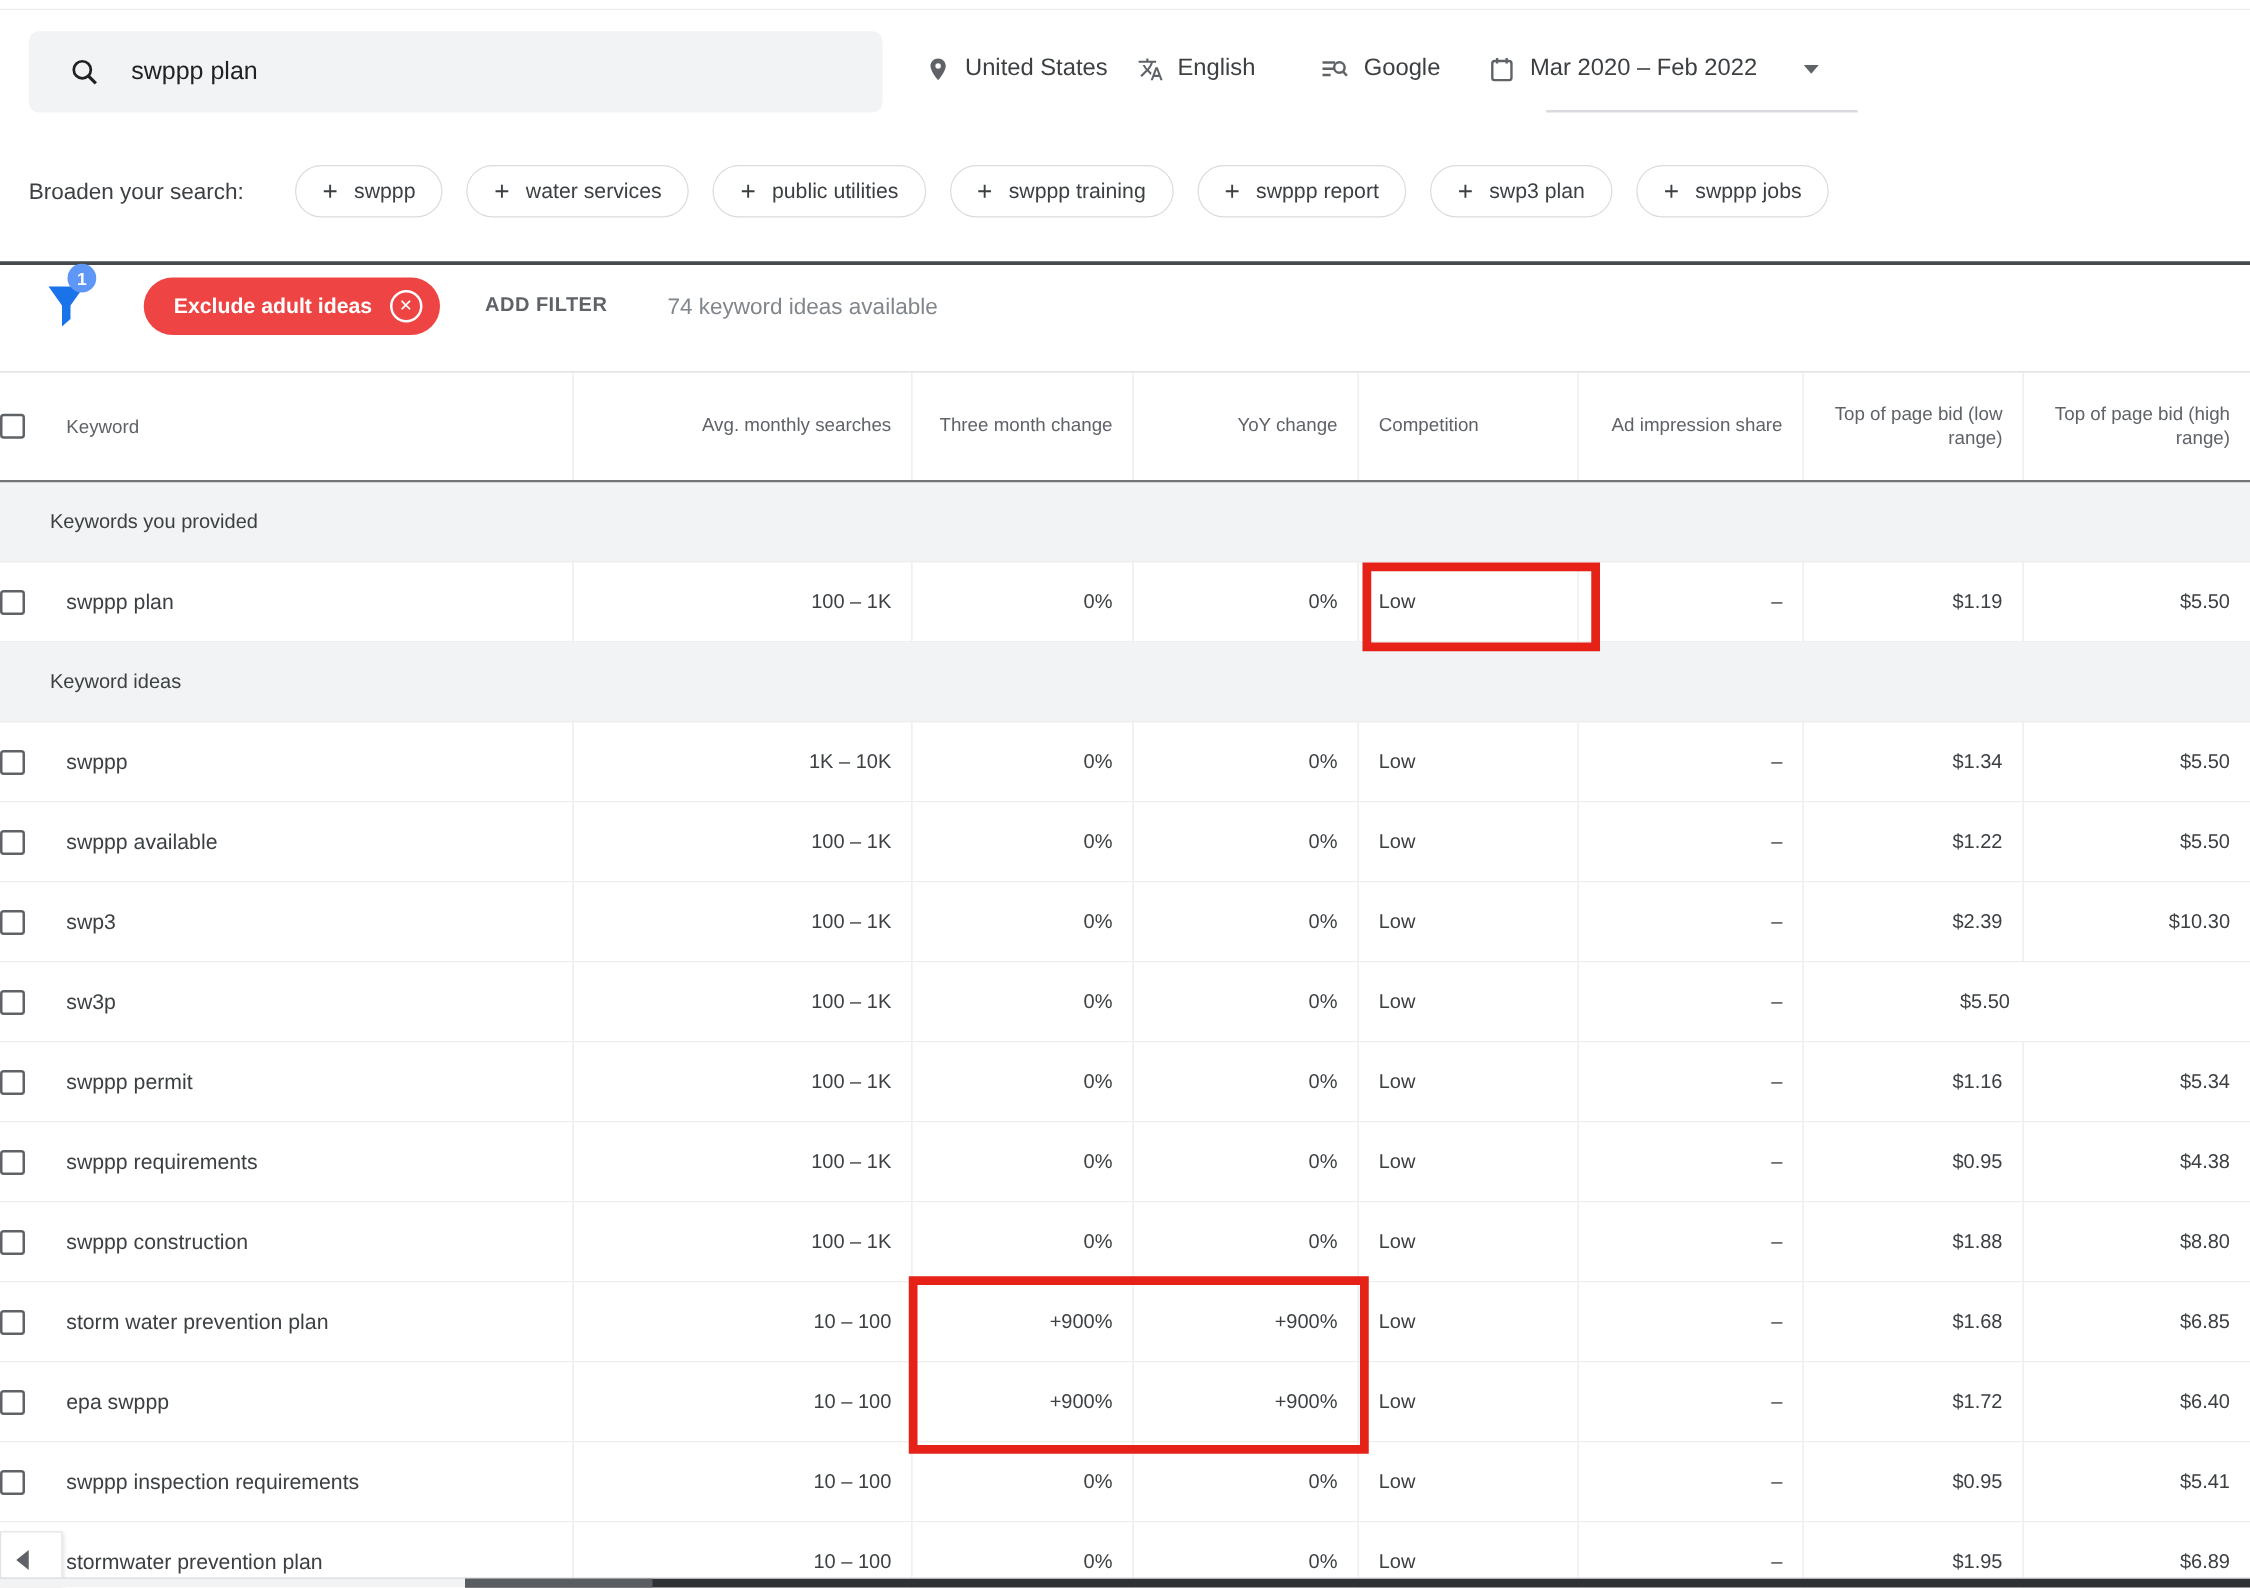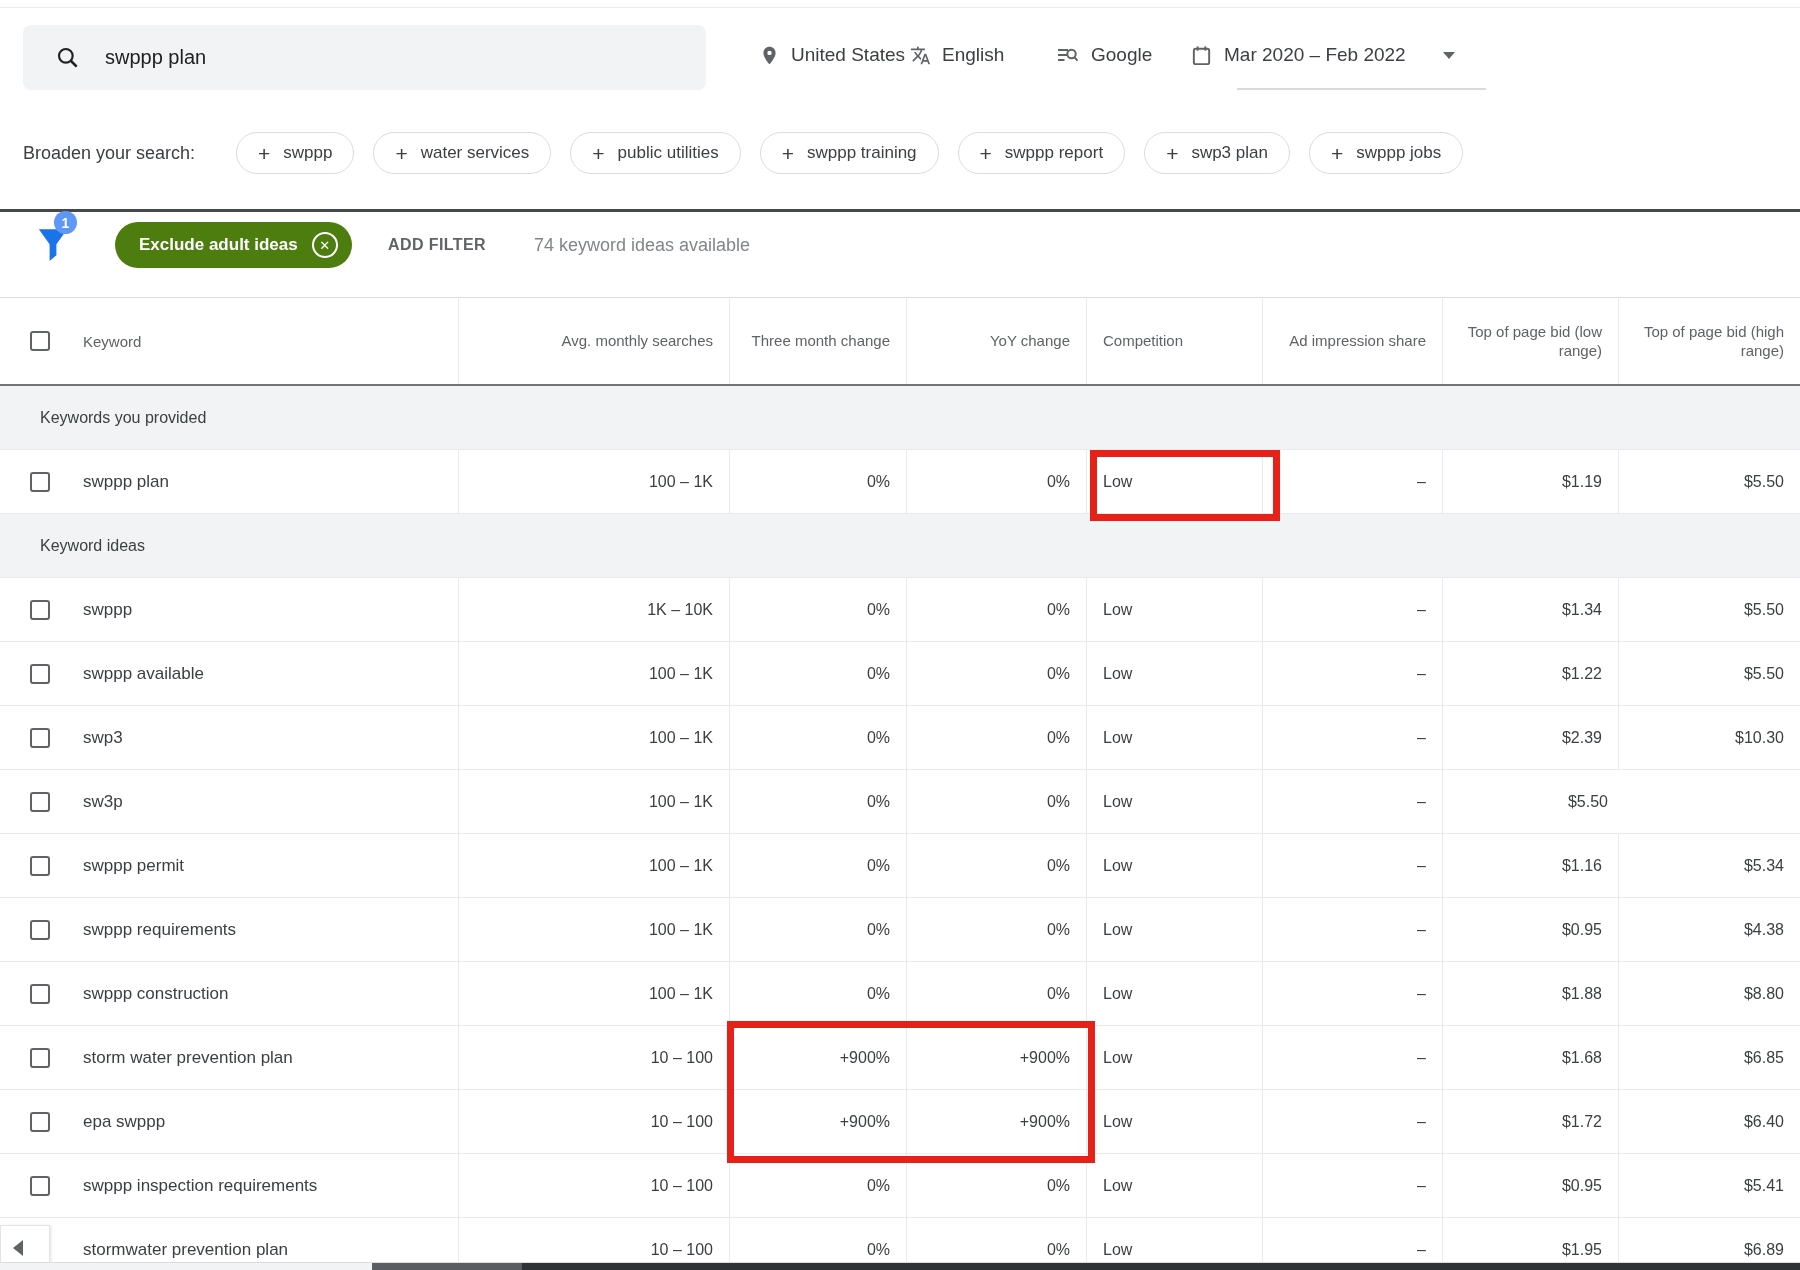--- a/index.html
+++ b/index.html
@@ -6,48 +6,48 @@
   body { background:#fff; font-family:"Liberation Sans","DejaVu Sans",sans-serif; }
   .page { position:relative; width:1800px; height:1270px; background:#fff; overflow:hidden; color:#3c4043; }
 
   .topline { position:absolute; left:0; top:7px; width:100%; height:1px; background:#ebebeb; }
 
   
   .searchbar { position:absolute; left:23px; top:25px; width:683px; height:65px; background:#f1f3f4; border-radius:8px; display:flex; align-items:center; padding-left:32px; }
   .searchbar .q { margin-left:24px; font-size:20px; color:#202124; }
 
   .topctl { position:absolute; top:25px; height:60px; display:flex; align-items:center; gap:11px; font-size:19px; color:#3c4043; cursor:pointer; }
-  .ctl-us { left:759px; } .ctl-lang { left:910px; } .ctl-net { left:1056px; } .ctl-date { left:1190px; }
+  .ctl-us { left:740px; } .ctl-lang { left:910px; } .ctl-net { left:1056px; } .ctl-date { left:1190px; }
   .caret { width:0; height:0; border-left:6px solid transparent; border-right:6px solid transparent; border-top:7px solid #5f6368; margin-left:26px; }
   .date-underline { position:absolute; left:1237px; top:88px; width:249px; height:2px; background:#d8dadd; }
 
   
   .broaden-label { position:absolute; left:23px; top:132px; height:42px; display:flex; align-items:center; font-size:18px; color:#3c4043; }
   .chips { position:absolute; left:236px; top:132px; display:flex; gap:19px; }
   .chip { height:42px; border:1px solid #dadce0; border-radius:21px; background:#fff; display:flex; align-items:center; gap:13px; padding:0 21px; font-size:17px; color:#3c4043; cursor:pointer; }
   .chip .plus { font-size:21px; color:#3c4043; line-height:1; }
 
   .divider { position:absolute; left:0; top:209px; width:100%; height:3px; background:#46494c; }
 
   
   .funnel { position:absolute; left:36px; top:224px; }
   .badge { position:absolute; left:54px; top:211px; width:23px; height:23px; border-radius:50%; background:#5e97f6; color:#fff; font-size:14px; font-weight:bold; display:flex; align-items:center; justify-content:center; }
-  .pill { position:absolute; left:115px; top:222px; height:46px; border-radius:23px; background:#4d7c0f; color:#fff; display:flex; align-items:center; padding:0 14px 0 24px; cursor:pointer; }
+  .pill { position:absolute; left:115px; top:222px; height:46px; border-radius:23px; background:#ef4444; color:#fff; display:flex; align-items:center; padding:0 14px 0 24px; cursor:pointer; }
   .pill .txt { font-size:17px; font-weight:bold; }
   .pill .x { margin-left:14px; width:26px; height:26px; border:2px solid #fff; border-radius:50%; display:flex; align-items:center; justify-content:center; font-size:13px; font-weight:bold; color:#fff; cursor:pointer; }
   .addfilter { position:absolute; left:388px; top:222px; height:46px; display:flex; align-items:center; font-size:16px; font-weight:bold; letter-spacing:.4px; color:#5f6368; cursor:pointer; }
   .ideas { position:absolute; left:534px; top:222px; height:46px; display:flex; align-items:center; font-size:18px; color:#80868b; }
 
   
   .table { position:absolute; left:0; top:297px; width:1800px; }
   .thead { display:flex; height:89px; border-top:1px solid #dadce0; border-bottom:2px solid #757575; color:#5f6368; font-size:15px; }
   .row { display:flex; height:64px; border-bottom:1px solid #e8eaed; font-size:16px; color:#3c4043; background:#fff; }
   .band { height:64px; background:#f1f3f4; border-bottom:1px solid #e8eaed; display:flex; align-items:center; padding-left:40px; font-size:16px; color:#3c4043; }
   .cell { display:flex; align-items:center; }
-  .c0 { width:458px; padding-left:30px; }
+  .c0 { width:458px; }
   .c1 { width:271px; } .c2 { width:177px; } .c3 { width:180px; } .c4 { width:176px; } .c5 { width:180px; } .c6 { width:176px; } .c7 { width:182px; }
   .row .cell:not(.c0), .thead .cell:not(.c0) { border-left:1px solid #e8eaed; }
   .num { justify-content:flex-end; padding-right:16px; text-align:right; }
   .comp { justify-content:flex-start; padding-left:16px; }
   .thead .hc { line-height:1.3; }
   .kwlabel { margin-left:33px; font-size:17px; }
   .thead .kwlabel { font-size:15px; }
   .cb { width:20px; height:20px; border:2px solid #5f6368; border-radius:3px; background:#fff; flex:none; cursor:pointer; }
 
   

